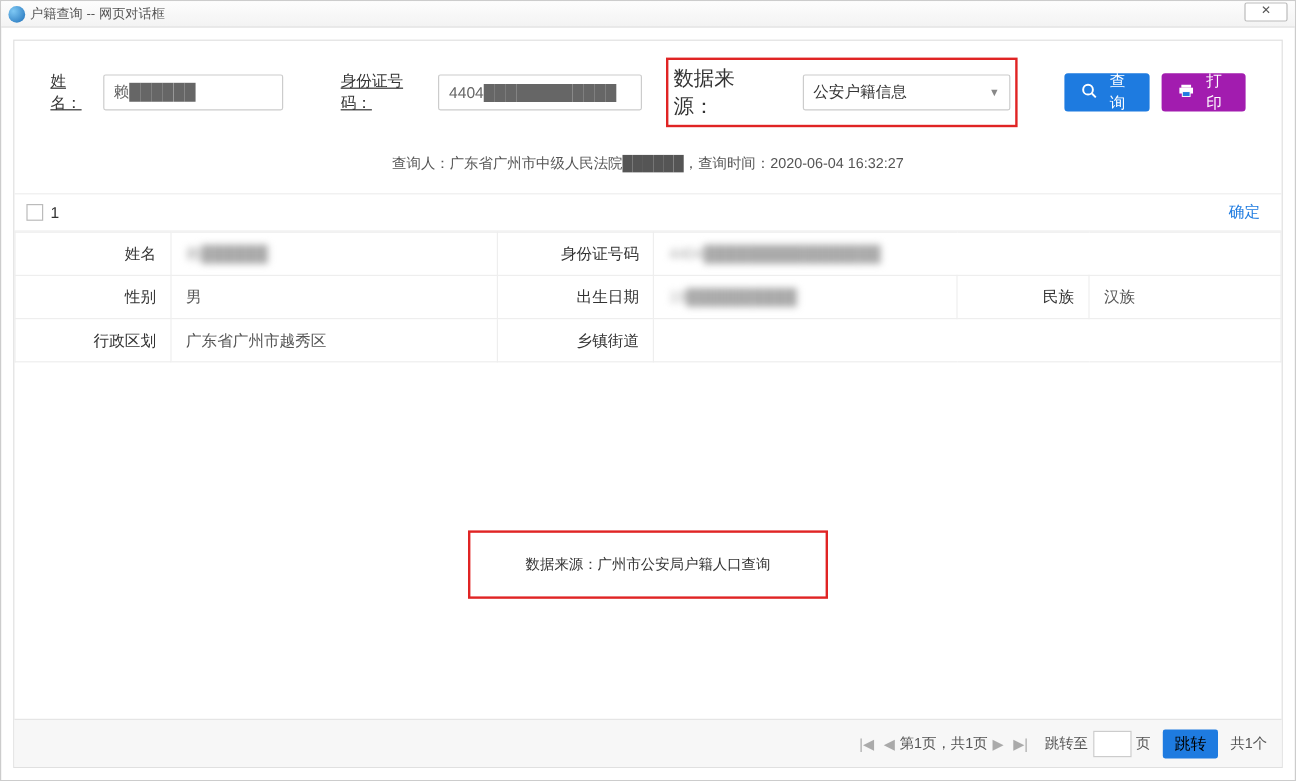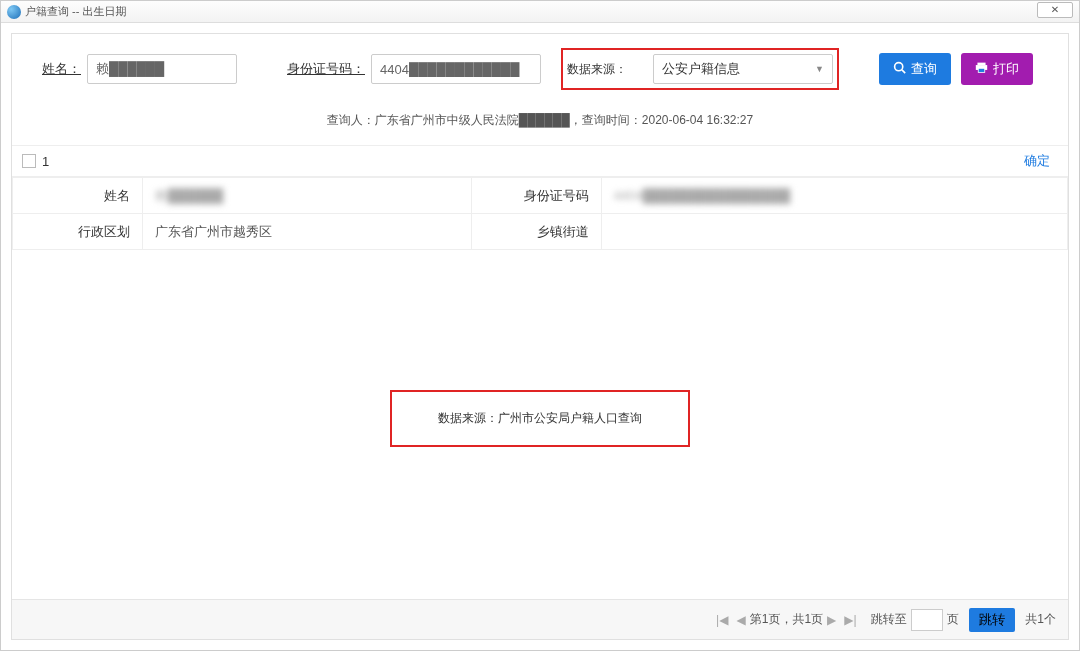--- a/index.html
+++ b/index.html
@@ -7,21 +7,21 @@
     .window { background: #fff; border: 1px solid #ccc; width: 1080px; height: 651px; display: flex; flex-direction: column; }
     .titlebar { background: linear-gradient(#fdfdfd,#f3f3f3); border-bottom: 1px solid #ddd; height: 22px; display: flex; align-items: center; padding: 0 6px; font-size: 11px; color: #555; position: relative; }
     .titlebar .ie-icon { width: 14px; height: 14px; margin-right: 4px; background: radial-gradient(circle at 30% 30%, #7ec8f4, #1e6fb8); border-radius: 50%; }
     .titlebar .close-btn { position: absolute; right: 6px; top: 1px; width: 36px; height: 16px; border: 1px solid #bbb; border-radius: 2px; background: #fff; font-size: 10px; text-align: center; line-height: 14px; color: #555; cursor: pointer; }
     .main-area { flex: 1; padding: 10px; display: flex; flex-direction: column; }
     .panel { flex: 1; background: #fff; border: 1px solid #e0e0e0; display: flex; flex-direction: column; }
     .search-row { display: flex; align-items: center; padding: 14px 30px 10px; font-size: 13px; color: #333; }
     .search-row .lbl { margin-right: 6px; text-decoration: underline; }
     .search-row input[type=text] { height: 30px; border: 1px solid #ccc; border-radius: 2px; padding: 0 8px; font-size: 13px; color: #666; }
     .select-wrap { border: 2px solid #e02424; padding: 4px; margin-left: 20px; display: flex; align-items: center; }
-    .select-wrap .lbl2 { margin-right: 26px; font-size: 12px; text-align: right; }
+    .select-wrap .lbl2 { margin-right: 26px; font-size: 17px; }
     .select-inner { width: 180px; height: 30px; border: 1px solid #ccc; border-radius: 2px; background: #fff; display: flex; align-items: center; justify-content: space-between; padding: 0 8px; font-size: 13px; color: #333; cursor: pointer; }
     .select-inner .caret { font-size: 9px; color: #888; }
     .btn { height: 32px; border: none; color: #fff; font-size: 13px; padding: 0 14px; border-radius: 3px; cursor: pointer; display: inline-flex; align-items: center; margin-left: 10px; }
     .btn-primary { background: #1e7be0; }
     .btn-print { background: #a21caf; }
     .btn .icn { margin-right: 5px; font-size: 13px; }
     .info-line { text-align: center; font-size: 12px; color: #555; padding: 12px 0 16px; border-bottom: 1px solid #eee; }
     .collapse-header { display: flex; align-items: center; padding: 6px 10px; font-size: 13px; color: #333; border-bottom: 1px solid #eee; }
     .collapse-header .chk { width: 14px; height: 14px; border: 1px solid #bbb; background: #fff; margin-right: 6px; cursor: pointer; }
     .collapse-header .idx { flex: 1; }
@@ -36,21 +36,21 @@
     .pager .nav-btn { color: #aaa; margin: 0 4px; cursor: pointer; font-size: 12px; }
     .pager input[type=text] { width: 32px; height: 22px; border: 1px solid #ccc; text-align: center; margin: 0 4px; }
     .pager .jump-btn { background: #1e7be0; color: #000000; border: none; height: 24px; padding: 0 10px; border-radius: 2px; margin: 0 10px; cursor: pointer; }
   </style>
 </head>
 <body>
 
 <div class="window">
   <div class="titlebar">
     <span class="ie-icon"></span>
-    <span>户籍查询 -- 出生日期</span>
+    <span>户籍查询 -- 网页对话框</span>
     <span class="close-btn">✕</span>
   </div>
   <div class="main-area">
     <div class="panel">
 
       <div class="search-row">
         <span class="lbl">姓名：</span>
         <input type="text" style="width: 150px;" value="赖██████">
         <span style="width:50px"></span>
         <span class="lbl">身份证号码：</span>
@@ -94,20 +94,28 @@
 
       <table class="detail-table">
         <tbody>
             <tr>
           <td class="k">姓名</td>
           <td class="v"><span class="blur">赖██████</span></td>
           <td class="k">身份证号码</td>
           <td class="v" colspan="3"><span class="blur">4404████████████████</span></td>
         </tr>
         <tr>
+          <td class="k">性别</td>
+          <td class="v">男</td>
+          <td class="k">出生日期</td>
+          <td class="v"><span class="blur">19██████████</span></td>
+          <td class="k" style="width:110px">民族</td>
+          <td class="v" style="width:160px">汉族</td>
+        </tr>
+        <tr>
           <td class="k">行政区划</td>
           <td class="v">广东省广州市越秀区</td>
           <td class="k">乡镇街道</td>
           <td class="v" colspan="3"></td>
         </tr>
       </tbody>
         </table>
 
       <div class="source-box">
         <span>数据来源：广州市公安局户籍人口查询</span>

